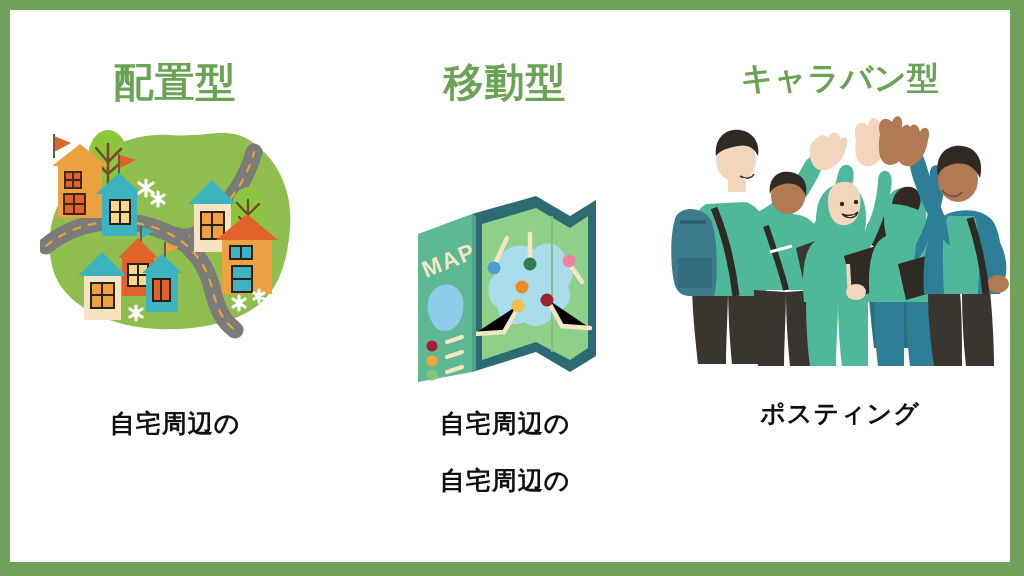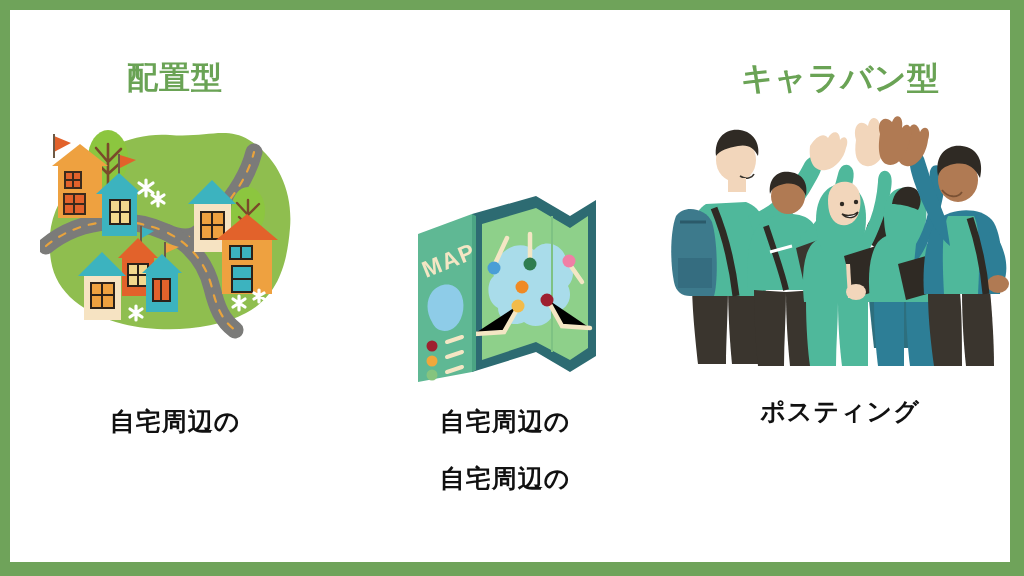--- a/index.html
+++ b/index.html
@@ -42,21 +42,21 @@
   #col-haichi   { left: 0px;   width: 330px; }
   #col-idou     { left: 330px; width: 330px; }
   #col-caravan  { left: 660px; width: 340px; }
 
   
   .heading {
     position: absolute;
     top: 52px;
     width: 100%;
     text-align: center;
-    font-size: 31px;
+    font-size: 40px;
     font-weight: 700;
     color: #6aa355;
     letter-spacing: 1px;
     line-height: 1;
     white-space: nowrap;
   }
   #col-caravan .heading { font-size: 32px; letter-spacing: 0.5px; }
 
   
   .art {
@@ -71,21 +71,20 @@
   
   .caption {
     position: absolute;
     width: 100%;
     text-align: center;
     color: #111111;
     font-weight: 700;
     font-size: 25px;
     line-height: 57px;
     letter-spacing: 1px;
-    font-family: Liberation Mono, monospace;
   }
   #cap-haichi  { top: 385px; }
   #cap-idou    { top: 385px; }
   #cap-caravan { top: 375px; }
   .caption .line { display: block; white-space: nowrap; }
 </style>
 </head>
 <body>
 
 <div id="slide">
@@ -195,20 +194,21 @@
         </svg>
       </div>
 
       <div class="caption" id="cap-haichi">
         <span class="line">自宅周辺の</span>
       </div>
     </div>
 
     <div class="col" id="col-idou">
 
+      <div class="heading">移動型</div>
 
       <div class="art">
         <svg width="190" height="200" viewBox="0 0 190 200" xmlns="http://www.w3.org/2000/svg" style="margin-top:68px">
 
           <path d="M62 28 L126 10 L160 30 L186 14 L186 170 L160 186 L126 166 L62 186 Z" fill="#2d6b72"></path>
 
           <path d="M72 38 L126 22 L160 42 L178 30 L178 162 L160 174 L126 156 L72 174 Z" fill="#8ed08a"></path>
 
           <path d="M88 72 C98 58 114 56 124 64 C134 52 152 58 156 72 C164 76 166 92 158 100
                    C164 112 156 126 144 126 C140 140 124 144 114 136 C102 142 88 134 88 122

